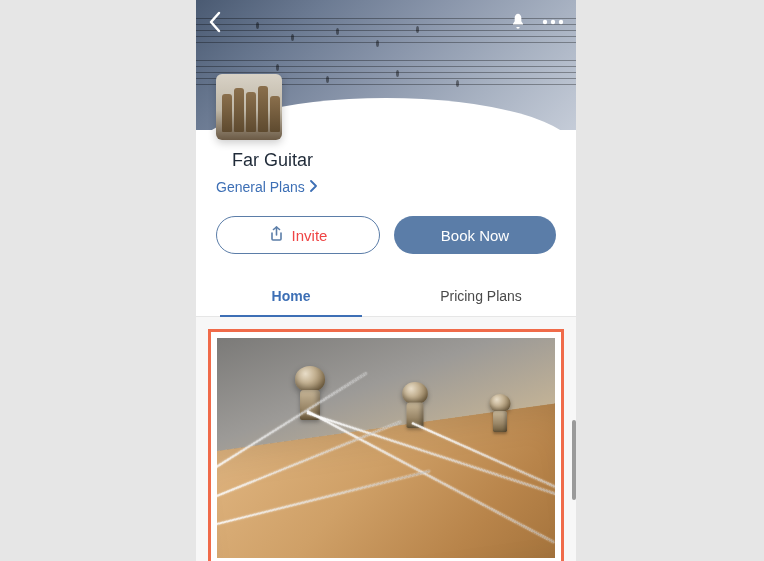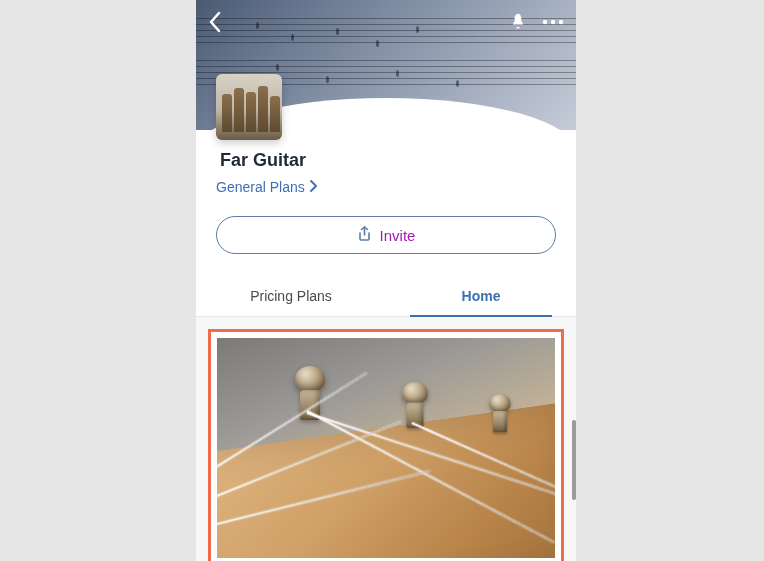--- a/index.html
+++ b/index.html
@@ -78,23 +78,23 @@
     z-index: 3;
   }
   .av-g { position:absolute; bottom:8px; width:10px; background:linear-gradient(180deg,#8a6f4c,#5e4a2f); border-radius:3px 3px 1px 1px;}
   .body-section {
     position: relative;
     background:#fff;
     padding-top: 20px;
   }
   .shop-title {
     font-size: 18px;
-    font-weight: 700;
+    font-weight: 400;
     color: #1f2a38;
-    margin-left: 24px;
+    margin-left: 36px;
   }
   .general-info {
     margin: 8px 0 0 20px;
     display:inline-flex;
     align-items:center;
     gap: 4px;
     color: #3d6fb5;
     font-size: 14px;
     cursor:pointer;
   }
@@ -110,21 +110,21 @@
     font-size: 15px;
     font-weight: 500;
     display:flex;
     align-items:center;
     justify-content:center;
     gap: 8px;
     cursor:pointer;
   }
   .btn-outline {
     background:#fff;
-    color:#a21caf;
+    color:#ef4444;
     border:1.5px solid #5b7da8;
   }
   .btn-fill {
     background:#5b7da8;
     color:#fff;
     border:none;
   }
   .tabs-row {
     display:flex;
     margin-top: 24px;
@@ -283,28 +283,31 @@
       <div class="btn btn-outline">
         <span>
           <svg width="15" height="16" viewBox="0 0 15 16" fill="none">
             <path d="M7.5 1v8" stroke="#5b7da8" stroke-width="1.6" stroke-linecap="round"></path>
             <path d="M4.5 3.5 7.5 1l3 2.5" stroke="#5b7da8" stroke-width="1.6" stroke-linecap="round" stroke-linejoin="round"></path>
             <path d="M3 7v6a1 1 0 0 0 1 1h7a1 1 0 0 0 1-1V7" stroke="#5b7da8" stroke-width="1.6" stroke-linecap="round"></path>
           </svg>
         </span>
         <span>Invite</span>
       </div>
+      <div class="btn btn-fill">
+        <span>Book Now</span>
+      </div>
     </div>
 
     <div class="tabs-row">
+      <div class="tab active">
+        <span>Home</span>
+      </div>
       <div class="tab">
         <span>Pricing Plans</span>
-      </div>
-      <div class="tab active">
-        <span>Home</span>
       </div>
     </div>
 
     <div class="content-area">
       <div class="highlight-frame">
         <div class="guitar-image">
           <div class="headstock"></div>
           <div class="tuning-peg" style="left:70px; top:28px;">
             <div class="peg-cap"></div>
               <div class="peg-post"></div>

